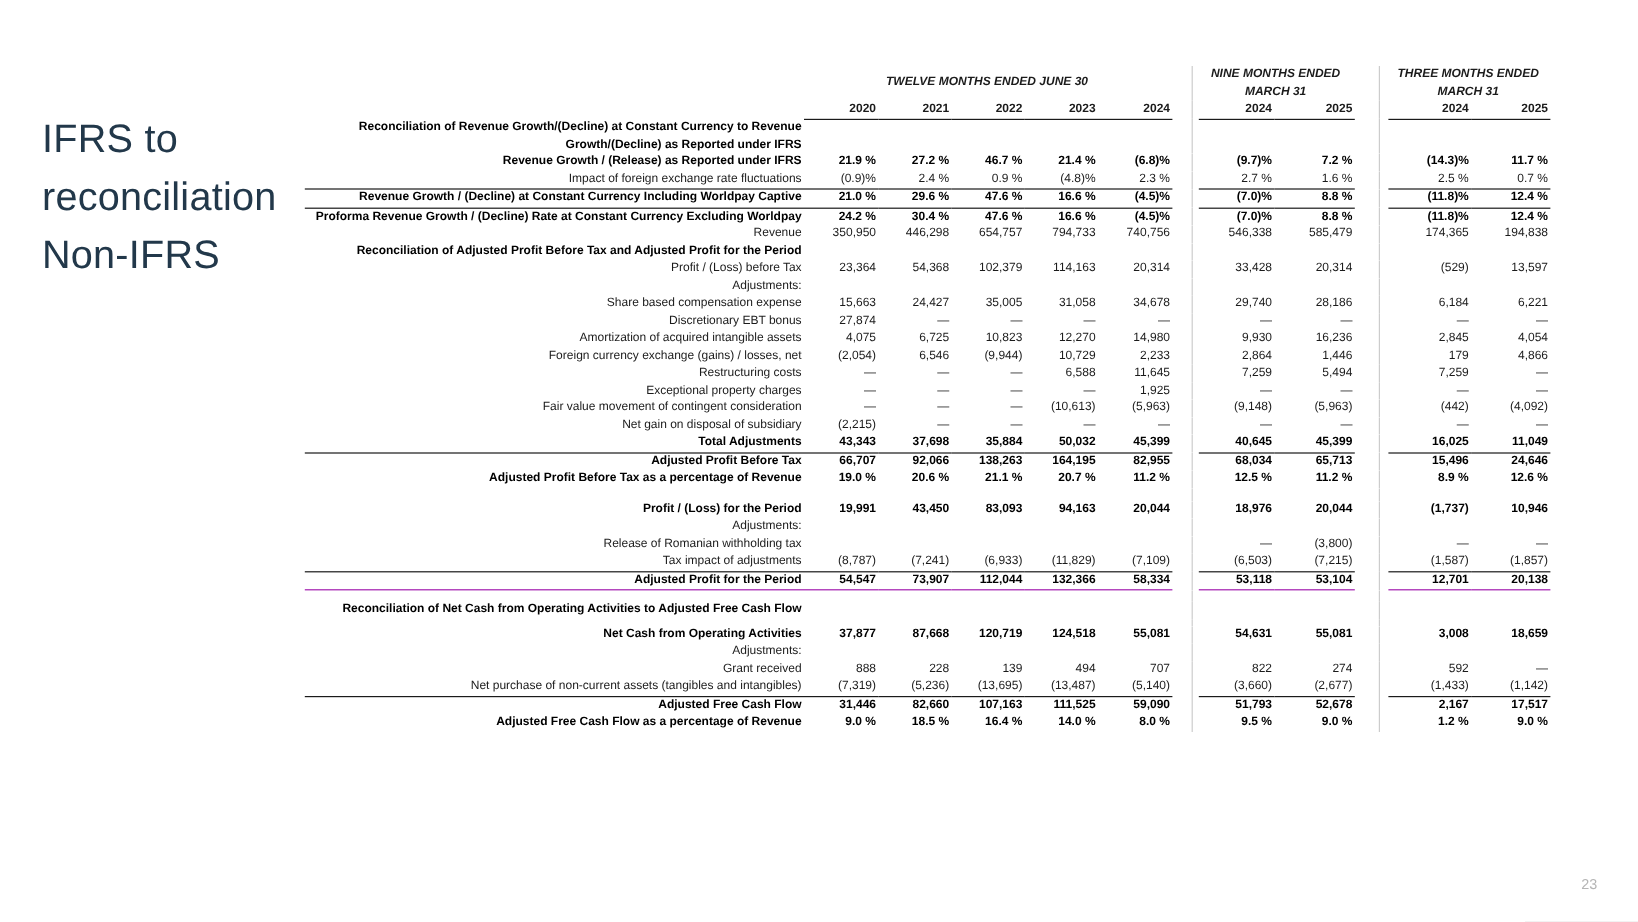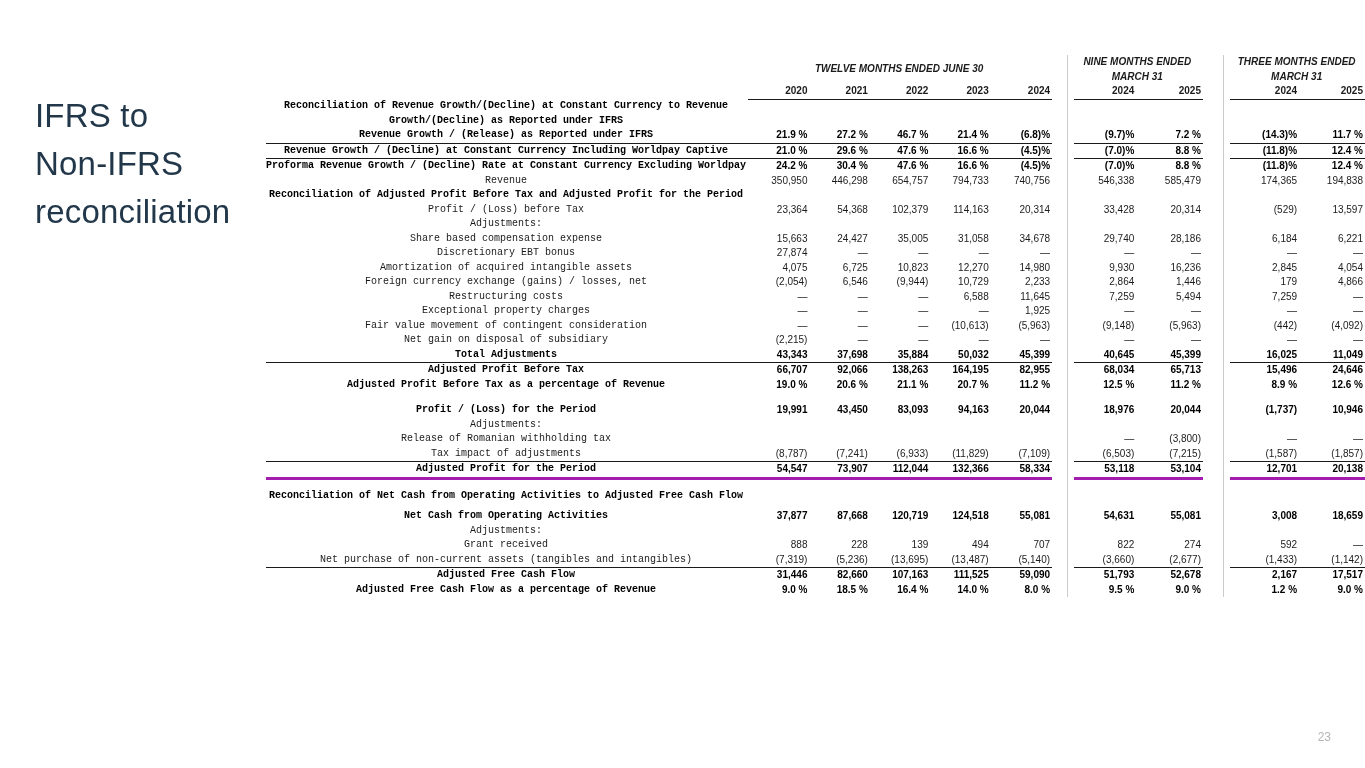--- a/index.html
+++ b/index.html
@@ -10,56 +10,56 @@
   .slide-title{
     position:absolute;left:35px;top:92px;
     font-size:33px;line-height:48px;color:#22384a;font-weight:normal;
     letter-spacing:0.2px;
   }
   .page-number{
     position:absolute;right:34px;bottom:24px;
     font-size:12px;color:#b5b5b5;
   }
   table.recon{
-    position:absolute;left:266px;top:55px;
+    position:absolute;left:254px;top:55px;
     border-collapse:collapse;table-layout:fixed;
   }
   table.recon td{
     font-size:10px;color:#1b1b1b;height:14.5px;line-height:14.5px;
     padding:0 2px 0 0;vertical-align:middle;white-space:nowrap;overflow:hidden;
   }
-  td.lbl{text-align:center;padding-right:6px;font-family:Liberation Mono, monospace;}
+  td.lbl{text-align:right;padding-right:6px;}
   td.num{text-align:right;}
   td.sp{
     padding:0;
     background:linear-gradient(#cccccc,#cccccc) 75% 0/1px 100% no-repeat;
   }
   tr.b td{font-weight:bold;color:#000;}
   tr.rt td:not(.sp){border-top:1px solid #1a1a1a;}
-  tr.rb td:not(.sp){border-bottom:3px solid #a21caf;}
+  tr.rb td:not(.sp){border-bottom:1px solid #a21caf;}
   td.grp{
     font-style:italic;font-weight:bold;font-size:9.5px;color:#111;
     text-align:center;vertical-align:middle;line-height:13px;height:40px;
   }
   td.yr{
     font-weight:bold;font-size:10px;color:#000;height:20px;
     border-bottom:1.5px solid #1a1a1a;vertical-align:bottom;padding-bottom:3px;
   }
   td.yrlbl{height:20px;border-bottom:none;}
   .l2 div{line-height:14.5px;}
 </style>
 </head>
 <body>
 
 <div class="slide">
 
   <div class="slide-title">
     <div>IFRS to</div>
+    <div>reconciliation</div>
     <div>Non-IFRS</div>
-    <div>reconciliation</div>
   </div>
 
   <table class="recon">
     <colgroup>
       <col style="width:416px">
       <col style="width:62px">
         <col style="width:61px">
         <col style="width:61px">
         <col style="width:61px">
         <col style="width:62px">
@@ -126,20 +126,34 @@
           <td class="num">46.7 %</td>
           <td class="num">21.4 %</td>
           <td class="num">(6.8)%</td>
           <td class="sp"></td>
           <td class="num">(9.7)%</td>
           <td class="num">7.2 %</td>
           <td class="sp"></td>
           <td class="num">(14.3)%</td>
           <td class="num">11.7 %</td>
         </tr>
+        <tr class="">
+          <td class="lbl">Impact of foreign exchange rate fluctuations</td>
+          <td class="num">(0.9)%</td>
+          <td class="num">2.4 %</td>
+          <td class="num">0.9 %</td>
+          <td class="num">(4.8)%</td>
+          <td class="num">2.3 %</td>
+          <td class="sp"></td>
+          <td class="num">2.7 %</td>
+          <td class="num">1.6 %</td>
+          <td class="sp"></td>
+          <td class="num">2.5 %</td>
+          <td class="num">0.7 %</td>
+        </tr>
         <tr class="b rt">
           <td class="lbl">Revenue Growth / (Decline) at Constant Currency Including Worldpay Captive</td>
           <td class="num">21.0 %</td>
           <td class="num">29.6 %</td>
           <td class="num">47.6 %</td>
           <td class="num">16.6 %</td>
           <td class="num">(4.5)%</td>
           <td class="sp"></td>
           <td class="num">(7.0)%</td>
           <td class="num">8.8 %</td>

